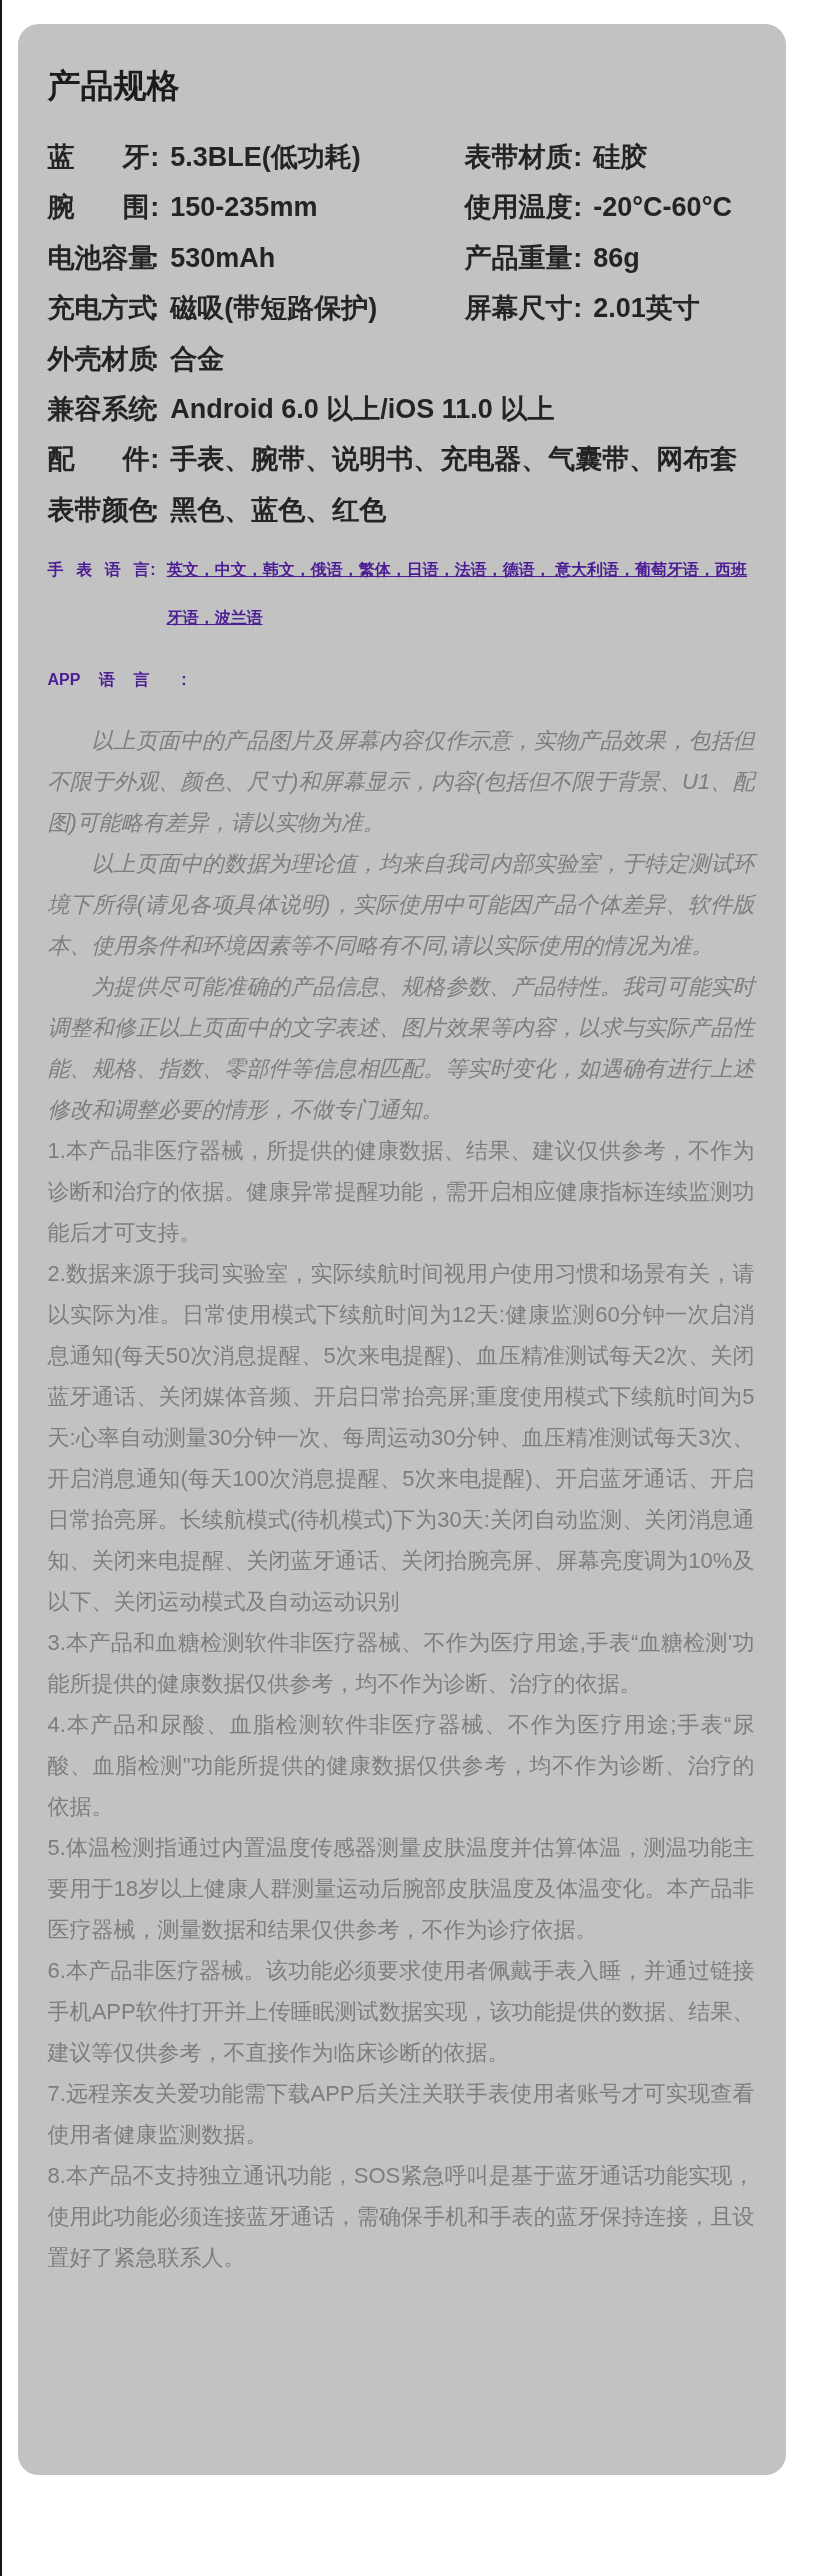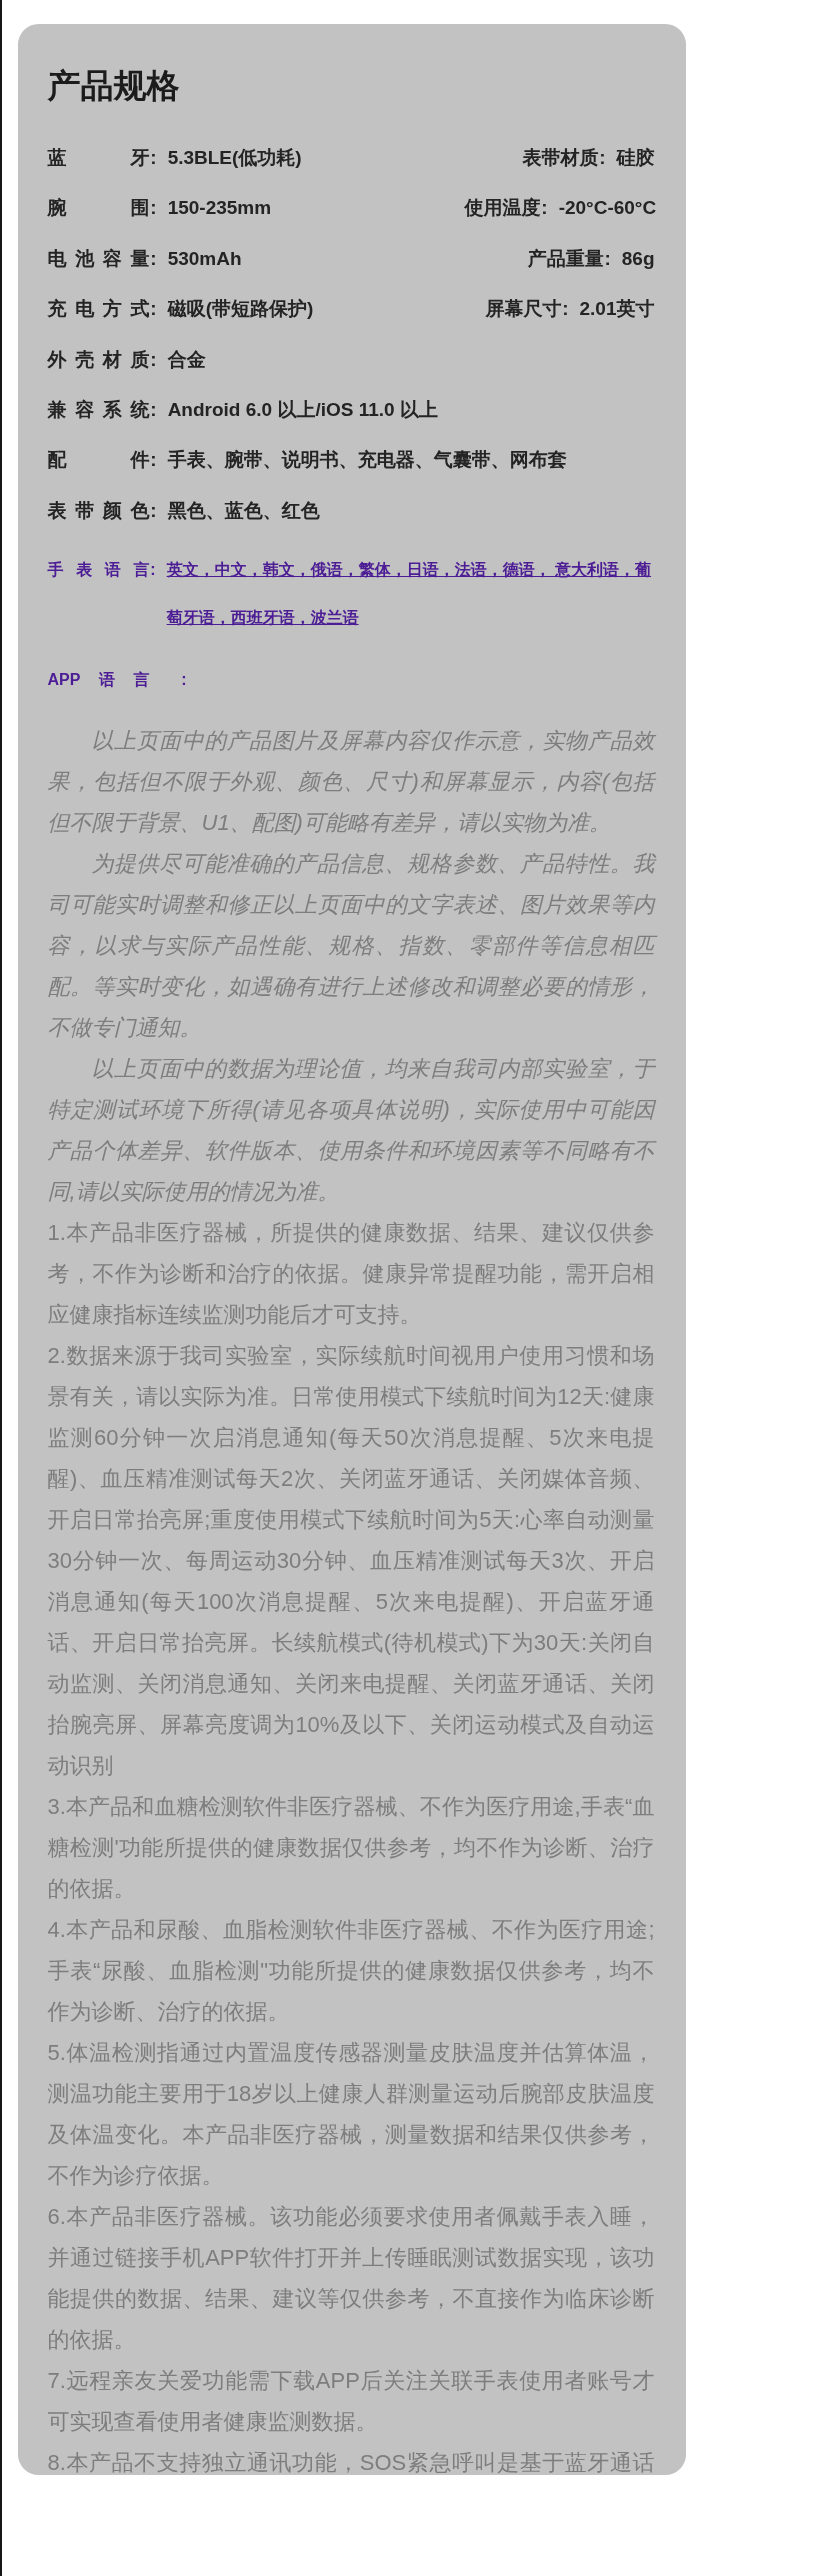--- a/index.html
+++ b/index.html
@@ -6,31 +6,31 @@
   body {
     width:813px; height:2576px; position:relative;
     background:#ffffff;
     font-family:"Liberation Sans","DejaVu Sans",sans-serif;
   }
   .edge-strip {
     position:absolute; left:0; top:0; width:2.4px; height:2576px;
     background:#161616;
   }
   .spec-card {
-    position:absolute; left:17.5px; top:24px; width:668px; height:2451px;
+    position:absolute; left:17.5px; top:24px; width:768px; height:2451px;
     background:#c2c2c2; border-radius:20.6px;
     padding:41px 31px 0 30px; box-sizing:border-box; overflow:hidden;
   }
   .page-title {
     font-size:33px; font-weight:800; color:#1c1c1c;
     line-height:41px; margin:0 0 37px 0;
   }
   .spec-row {
-    display:flex; font-size:19px; font-weight:600; color:#242424;
-    line-height:29px; margin-bottom:21.4px; white-space:nowrap;justify-content:space-between;
+    display:flex; font-size:27px; font-weight:600; color:#242424;
+    line-height:29px; margin-bottom:21.4px; white-space:nowrap;
   }
   .pair { display:flex; align-items:flex-start; }
   .pair.pl2 { width:417px; flex:none; }
   .lbl { flex:none; }
   .lbl.j {
     display:inline-block; width:102px;
     text-align:justify; text-align-last:justify;
   }
   .colon { flex:none; margin:0 11px 0 0.8px; }
   .lang-row {
@@ -149,22 +149,22 @@
 
     <div class="lang-row">
       <span class="lbl j">APP语言</span>
         <span class="colon">:</span>
     </div>
 
   </div>
 
   <div class="body-text">
     <p class="para">以上页面中的产品图片及屏幕内容仅作示意，实物产品效果，包括但不限于外观、颜色、尺寸)和屏幕显示，内容(包括但不限于背景、U1、配图)可能略有差异，请以实物为准。</p>
+    <p class="para">以上页面中的数据为理论值，均来自我司内部实验室，于特定测试环境下所得(请见各项具体说明)，实际使用中可能因产品个体差异、软件版本、使用条件和环境因素等不同略有不同,请以实际使用的情况为准。</p>
     <p class="para">为提供尽可能准确的产品信息、规格参数、产品特性。我司可能实时调整和修正以上页面中的文字表述、图片效果等内容，以求与实际产品性能、规格、指数、零部件等信息相匹配。等实时变化，如遇确有进行上述修改和调整必要的情形，不做专门通知。</p>
-    <p class="para">以上页面中的数据为理论值，均来自我司内部实验室，于特定测试环境下所得(请见各项具体说明)，实际使用中可能因产品个体差异、软件版本、使用条件和环境因素等不同略有不同,请以实际使用的情况为准。</p>
     <p class="note">1.本产品非医疗器械，所提供的健康数据、结果、建议仅供参考，不作为诊断和治疗的依据。健康异常提醒功能，需开启相应健康指标连续监测功能后才可支持。</p>
     <p class="note">2.数据来源于我司实验室，实际续航时间视用户使用习惯和场景有关，请以实际为准。日常使用模式下续航时间为12天:健康监测60分钟一次启消息通知(每天50次消息提醒、5次来电提醒)、血压精准测试每天2次、关闭蓝牙通话、关闭媒体音频、开启日常抬亮屏;重度使用模式下续航时间为5天:心率自动测量30分钟一次、每周运动30分钟、血压精准测试每天3次、开启消息通知(每天100次消息提醒、5次来电提醒)、开启蓝牙通话、开启日常抬亮屏。长续航模式(待机模式)下为30天:关闭自动监测、关闭消息通知、关闭来电提醒、关闭蓝牙通话、关闭抬腕亮屏、屏幕亮度调为10%及以下、关闭运动模式及自动运动识别</p>
     <p class="note">3.本产品和血糖检测软件非医疗器械、不作为医疗用途,手表“血糖检测'功能所提供的健康数据仅供参考，均不作为诊断、治疗的依据。</p>
     <p class="note">4.本产品和尿酸、血脂检测软件非医疗器械、不作为医疗用途;手表“尿酸、血脂检测"功能所提供的健康数据仅供参考，均不作为诊断、治疗的依据。</p>
     <p class="note">5.体温检测指通过内置温度传感器测量皮肤温度并估算体温，测温功能主要用于18岁以上健康人群测量运动后腕部皮肤温度及体温变化。本产品非医疗器械，测量数据和结果仅供参考，不作为诊疗依据。</p>
     <p class="note">6.本产品非医疗器械。该功能必须要求使用者佩戴手表入睡，并通过链接手机APP软件打开并上传睡眠测试数据实现，该功能提供的数据、结果、建议等仅供参考，不直接作为临床诊断的依据。</p>
     <p class="note">7.远程亲友关爱功能需下载APP后关注关联手表使用者账号才可实现查看使用者健康监测数据。</p>
     <p class="note">8.本产品不支持独立通讯功能，SOS紧急呼叫是基于蓝牙通话功能实现，使用此功能必须连接蓝牙通话，需确保手机和手表的蓝牙保持连接，且设置好了紧急联系人。</p>
   </div>
 

